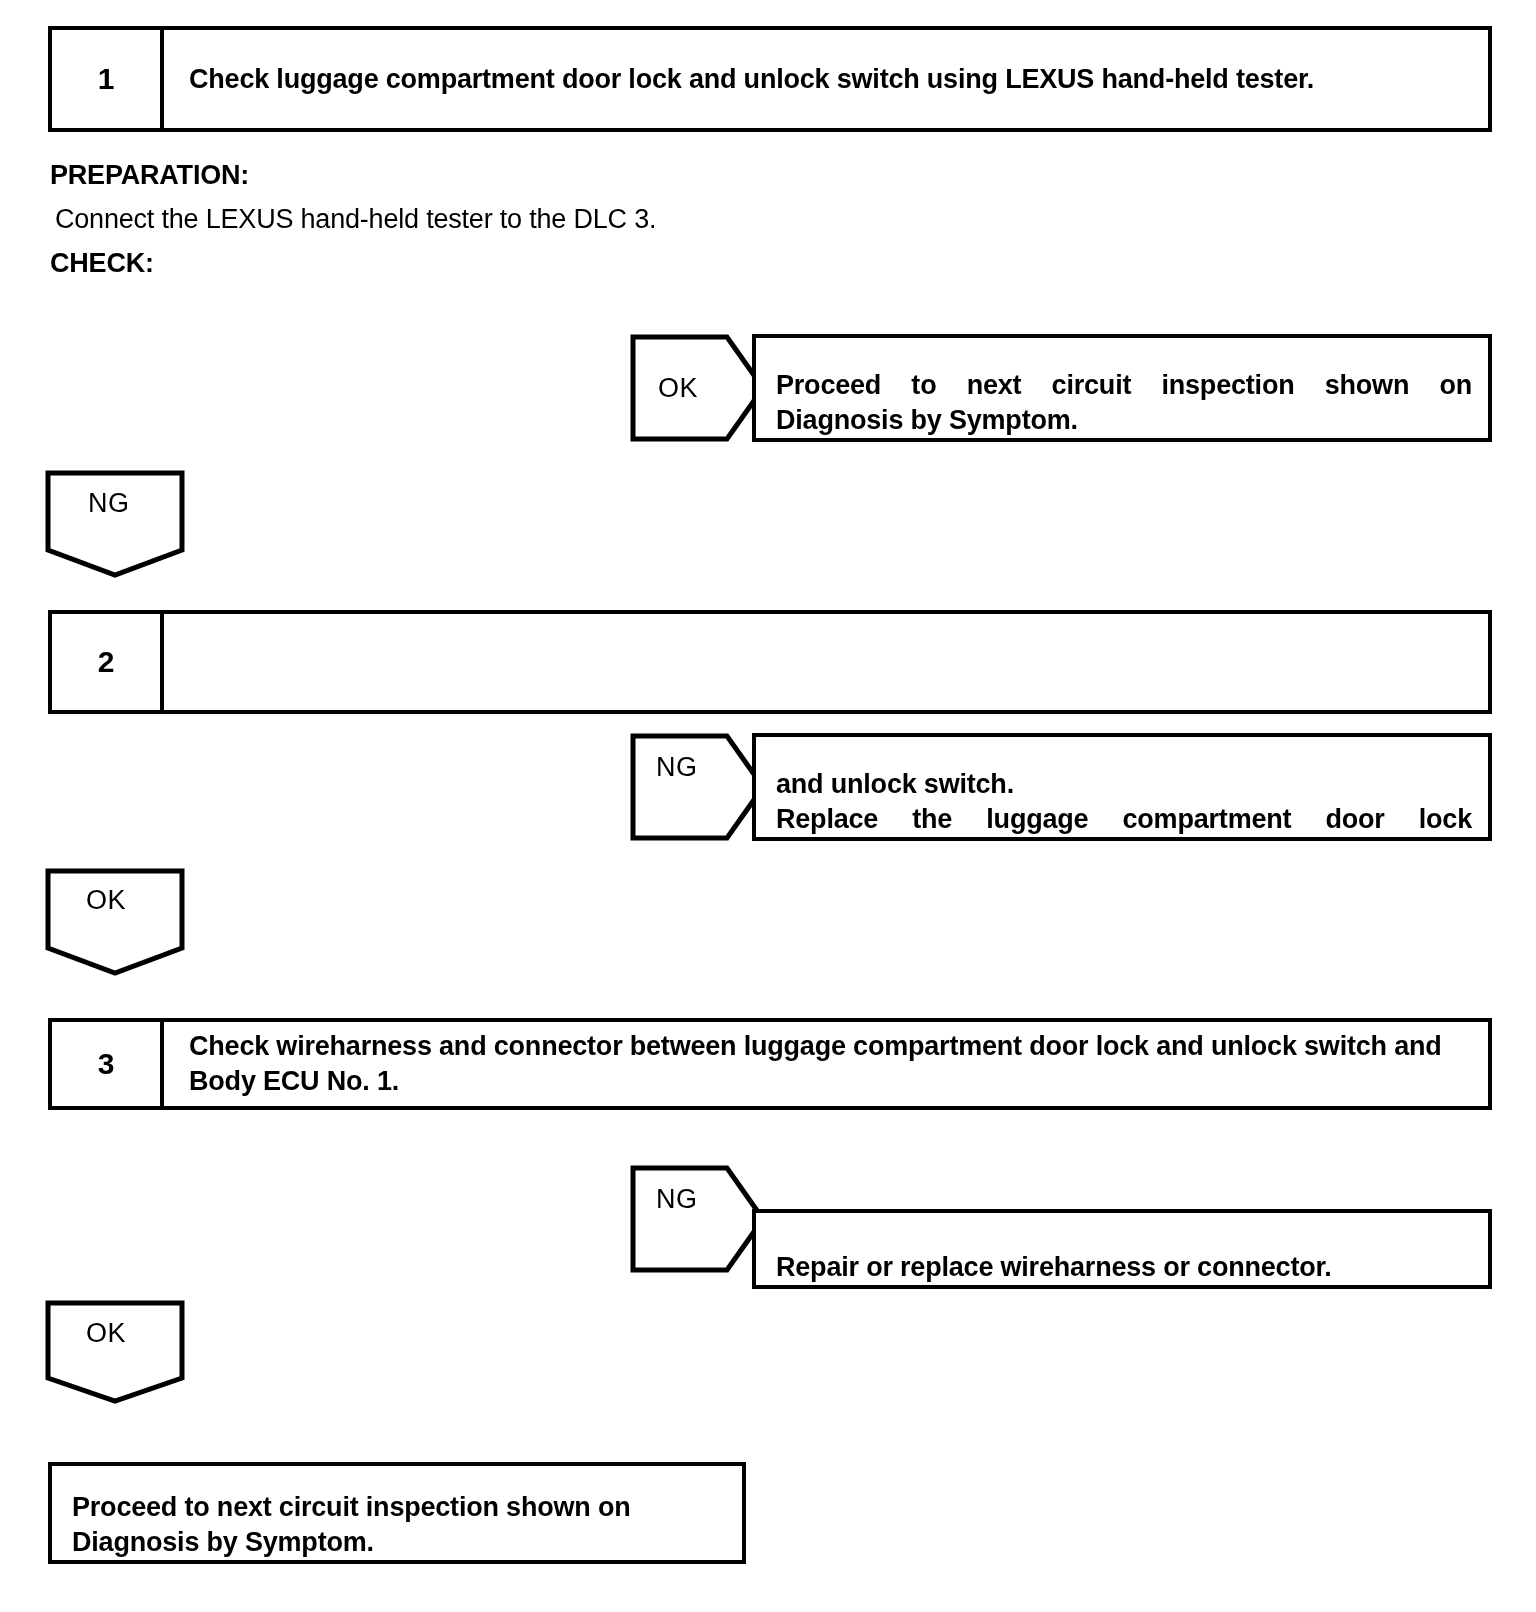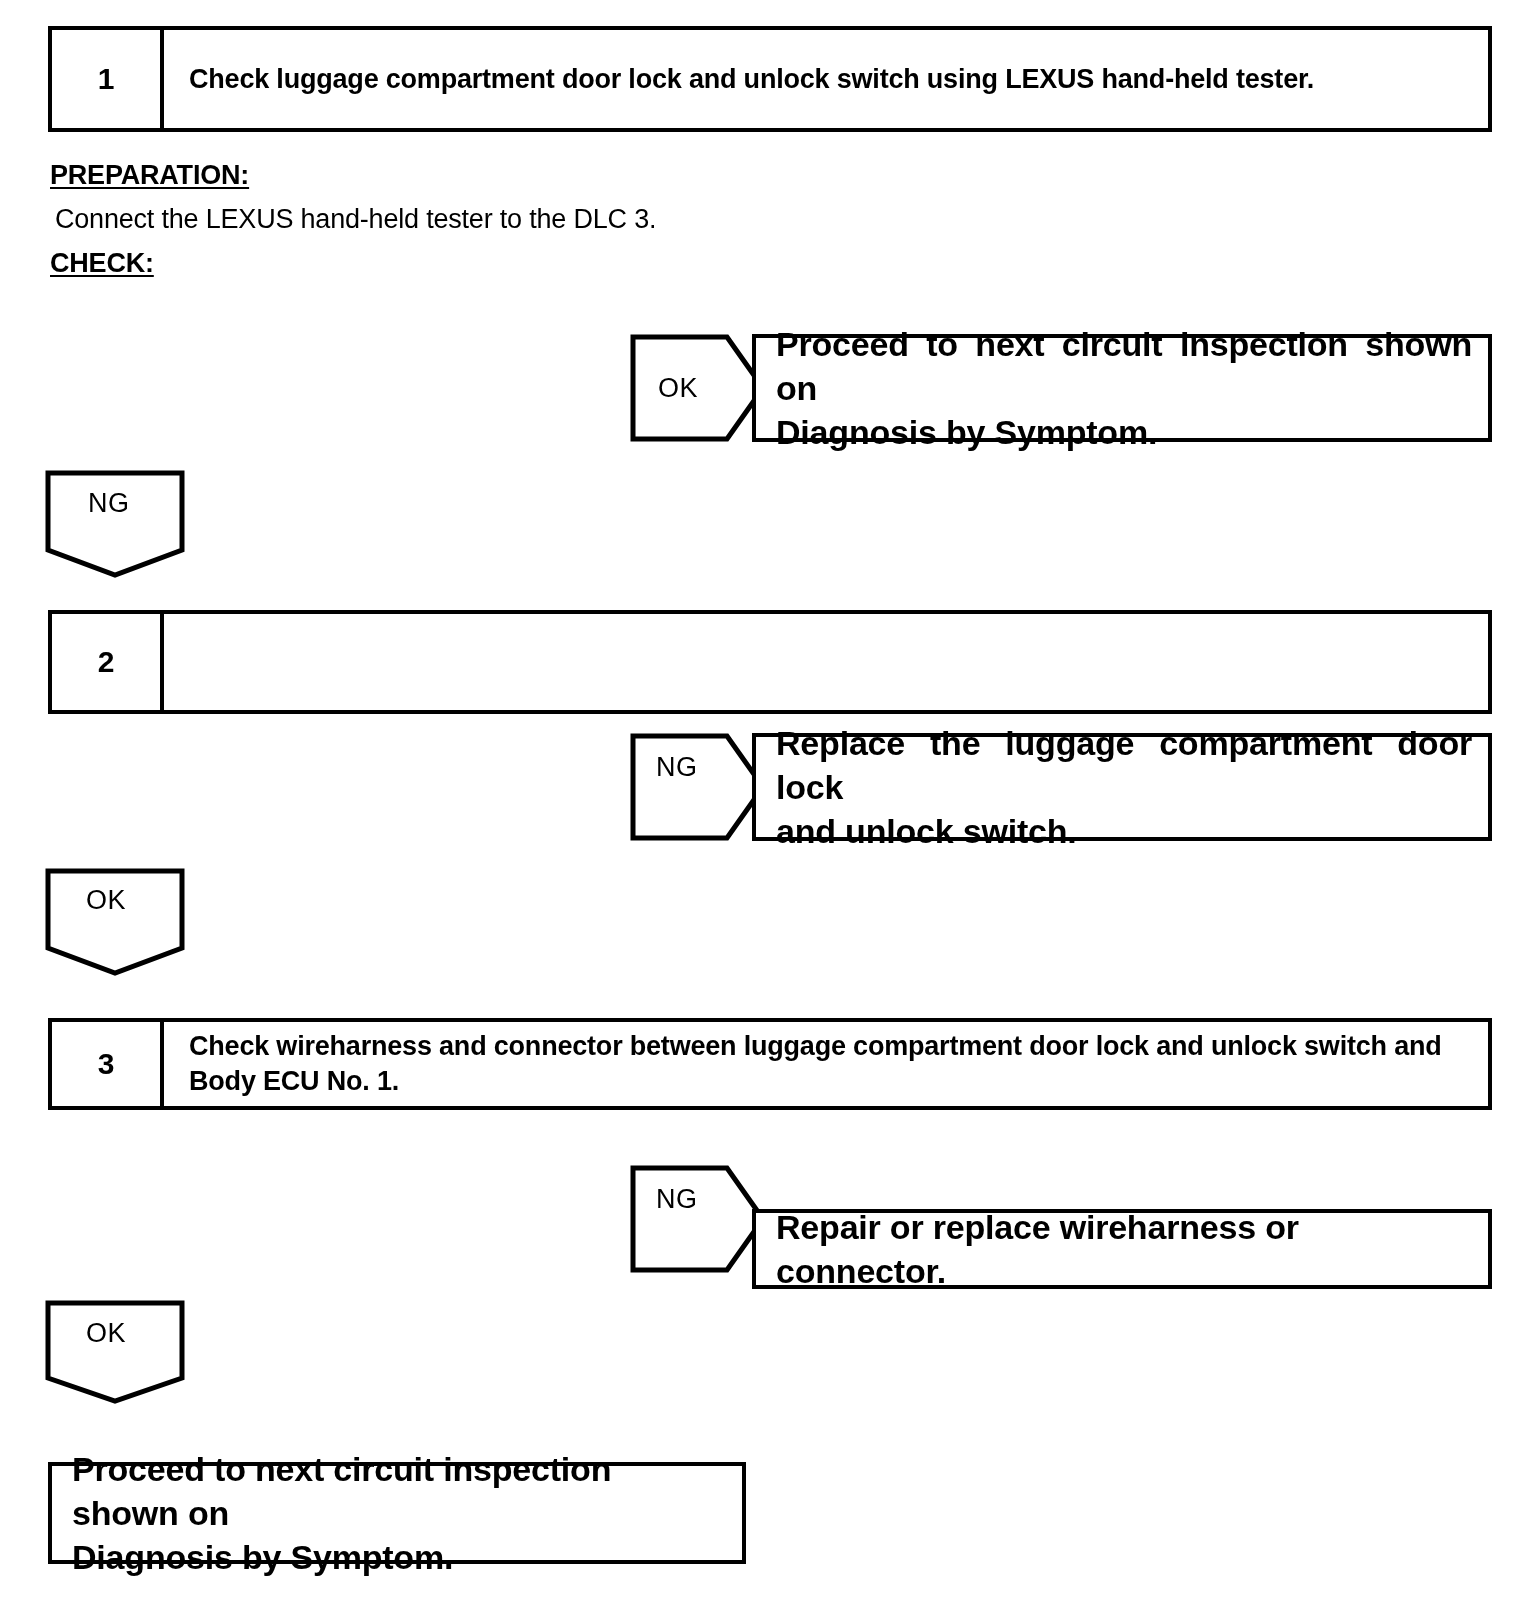--- a/index.html
+++ b/index.html
@@ -48,23 +48,23 @@
     letter-spacing: -0.2px;
   }
 
   
   .result-box {
     position: absolute;
     border: 4px solid #000;
     box-sizing: border-box;
     background: #fff;
     display: flex;
-    align-items: center;
+    align-items: flex-end;
     padding: 0 16px 0 20px;
-    font-size: 34px;
+    font-size: 27px;
     font-weight: bold;
     line-height: 1.3;
     letter-spacing: -0.2px;
   }
   .result-box .justified {
     width: 100%;
     text-align: justify;
     text-align-last: left;
   }
   .result-box .justified .ln {
@@ -106,21 +106,20 @@
   }
 
   
   .text-block {
     position: absolute;
     font-size: 27px;
     letter-spacing: -0.2px;
   }
   .heading {
     font-weight: bold;
-    text-decoration: underline;
     text-underline-offset: 3px;
     display: block;
     margin: 0;
     line-height: 1.45;
   }
   .body-line {
     font-weight: normal;
     display: block;
     margin: 5px;
     line-height: 1.45;
@@ -167,22 +166,22 @@
 
 <div class="arrow-right" style="left:630px; top:733px; width:136px; height:108px;">
   <svg viewBox="0 0 136 108" preserveAspectRatio="none">
     <path d="M 3 3 L 97 3 L 133 54 L 97 105 L 3 105 Z" fill="#ffffff" stroke="#000000" stroke-width="5" stroke-linejoin="miter"></path>
   </svg>
 </div>
 <div class="arrow-label" style="left:656px; top:752px;">NG</div>
 
 <div class="result-box" style="left:752px; top:733px; width:740px; height:108px;">
   <span class="justified">
+    <span class="ln">and unlock switch.</span>
     <span class="ln j">Replace the luggage compartment door lock</span>
-    <span class="ln">and unlock switch.</span>
   </span>
 </div>
 
 <div class="arrow-down" style="left:45px; top:868px; width:140px; height:108px;">
   <svg viewBox="0 0 140 108" preserveAspectRatio="none">
     <path d="M 3 3 L 137 3 L 137 80 L 70 105 L 3 80 Z" fill="#ffffff" stroke="#000000" stroke-width="5" stroke-linejoin="miter"></path>
   </svg>
 </div>
 <div class="arrow-label" style="left:86px; top:885px;">OK</div>
 

